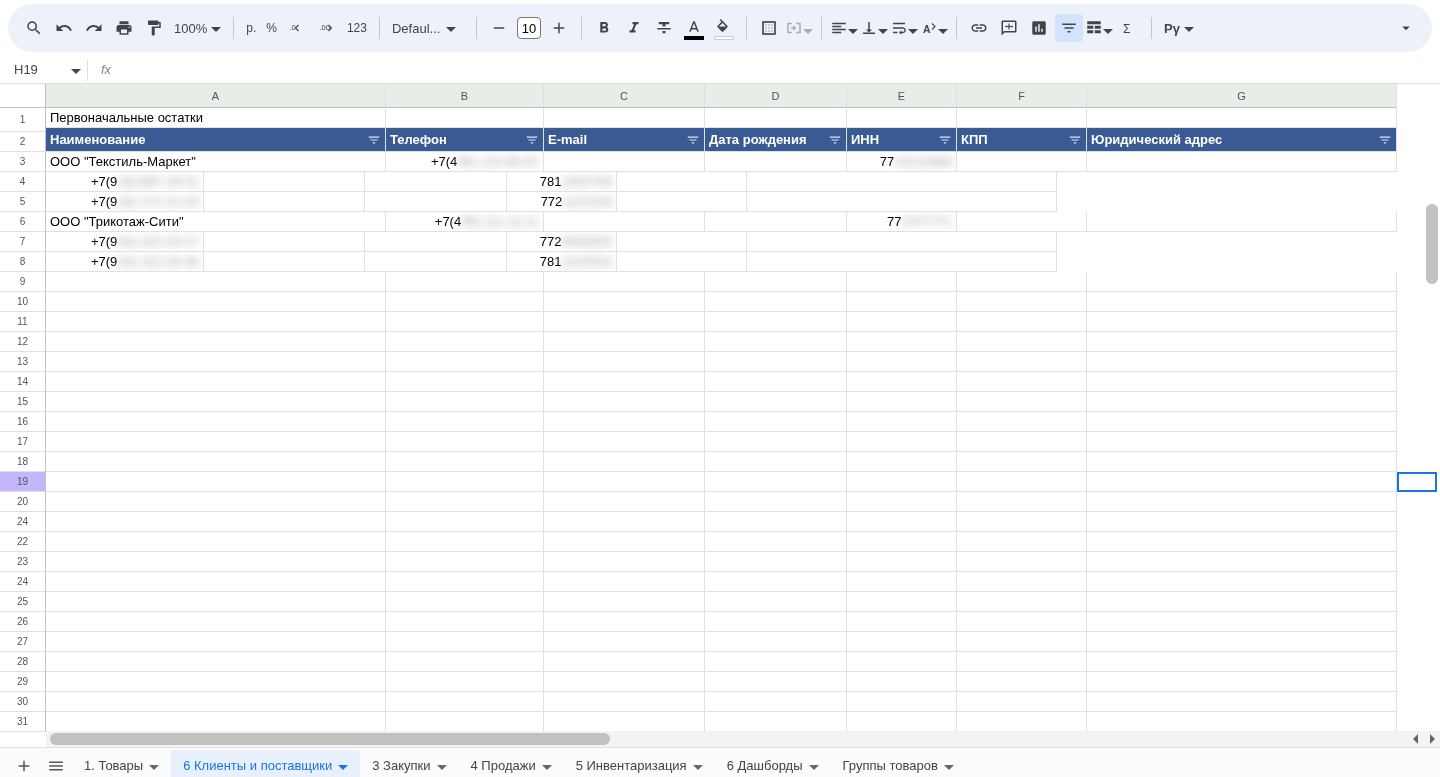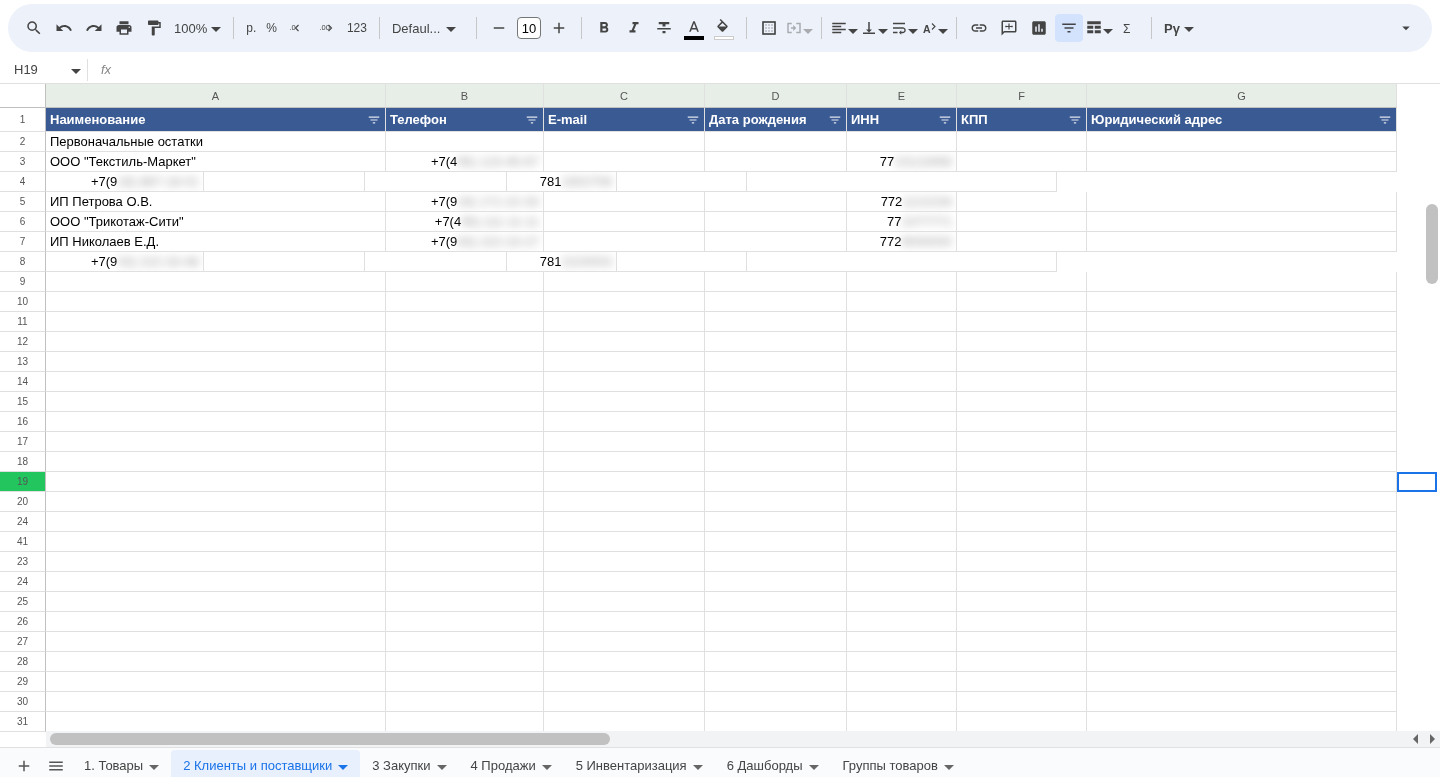--- a/index.html
+++ b/index.html
@@ -22,21 +22,21 @@
 .namebox-row { height: 28px; display: flex; align-items: center; padding: 0 8px; border-bottom: 1px solid #e0e0e0; }
 .namebox { width: 80px; height: 22px; display: flex; align-items: center; justify-content: space-between; padding: 0 6px; font-size: 13px; color: #444; border-right: 1px solid #e0e0e0; }
 .fx { width: 20px; text-align: center; color: #888; font-size: 13px; font-style: italic; margin-left: 8px; }
 .formula-input { flex: 1; height: 22px; border: none; outline: none; font-size: 13px; padding: 0 6px; }
 .grid-container { position: relative; height: 663px; overflow: hidden; }
 .colheads { display: flex; height: 24px; position: absolute; top: 0; left: 46px; right: 16px; background: #fff; z-index: 2; }
 .colhead { border-right: 1px solid #e0e0e0; border-bottom: 1px solid #c0c0c0; display: flex; align-items: center; justify-content: center; font-size: 11px; color: #555; background: #fff; }
 .colhead.sel { background: #e7eee8; }
 .rownums { position: absolute; top: 24px; left: 0; width: 46px; bottom: 16px; z-index: 2; }
 .rownum { height: 20px; border-bottom: 1px solid #e0e0e0; border-right: 1px solid #c0c0c0; display: flex; align-items: center; justify-content: center; font-size: 10px; color: #555; background: #fff; }
-.rownum.sel { background: #22c55e; }
+.rownum.sel { background: #c4b5fd; }
 .corner { position: absolute; top: 0; left: 0; width: 46px; height: 24px; border-right: 1px solid #c0c0c0; border-bottom: 1px solid #c0c0c0; background: #fff; z-index: 3; }
 .cells { position: absolute; top: 24px; left: 46px; right: 16px; bottom: 16px; }
 .row { display: flex; height: 20px; }
 .cell { border-right: 1px solid #e0e0e0; border-bottom: 1px solid #e0e0e0; font-size: 13px; padding: 0 4px; display: flex; align-items: center; overflow: hidden; white-space: nowrap; }
 .hdrrow .cell { background: #3a5a94; color: #fff; font-weight: bold; height: 24px; position: relative; }
 .hdrrow { height: 24px; }
 .filter-ic { position: absolute; right: 4px; top: 50%; transform: translateY(-50%); width: 14px; height: 14px; opacity: 0.85; }
 .filter-ic svg { width: 14px; height: 14px; fill: #fff; }
 .cell.right { justify-content: flex-end; }
 .blur { filter: blur(4px); color: #999; }
@@ -293,32 +293,41 @@
       <div class="rownum">12</div>
       <div class="rownum">13</div>
       <div class="rownum">14</div>
       <div class="rownum">15</div>
       <div class="rownum">16</div>
       <div class="rownum">17</div>
       <div class="rownum">18</div>
       <div class="rownum sel">19</div>
       <div class="rownum">20</div>
       <div class="rownum">24</div>
-      <div class="rownum">41</div>
+      <div class="rownum">22</div>
       <div class="rownum">23</div>
       <div class="rownum">24</div>
       <div class="rownum">25</div>
       <div class="rownum">26</div>
       <div class="rownum">27</div>
       <div class="rownum">28</div>
       <div class="rownum">29</div>
       <div class="rownum">30</div>
       <div class="rownum">31</div>
     </div>
   <div class="cells" id="cells">
+      <div class="row">
+        <div class="cell" style="width: 340px;">Первоначальные остатки</div>
+        <div class="cell right" style="width: 158px;"></div>
+        <div class="cell" style="width: 161px;"></div>
+        <div class="cell" style="width: 142px;"></div>
+        <div class="cell right" style="width: 110px;"></div>
+        <div class="cell" style="width: 130px;"></div>
+        <div class="cell" style="width: 310px;"></div>
+      </div>
       <div class="row hdrrow">
         <div class="cell" style="width: 340px;">
           <span>Наименование</span>
           <span class="filter-ic"><svg viewBox="0 0 24 24">
               <path d="M10 18h4v-2h-4v2zM3 6v2h18V6H3zm3 7h12v-2H6v2z"></path>
             </svg></span>
         </div>
         <div class="cell" style="width: 158px;">
           <span>Телефон</span>
           <span class="filter-ic"><svg viewBox="0 0 24 24">
@@ -350,29 +359,20 @@
             </svg></span>
         </div>
         <div class="cell" style="width: 310px;">
           <span>Юридический адрес</span>
           <span class="filter-ic"><svg viewBox="0 0 24 24">
               <path d="M10 18h4v-2h-4v2zM3 6v2h18V6H3zm3 7h12v-2H6v2z"></path>
             </svg></span>
         </div>
       </div>
       <div class="row">
-        <div class="cell" style="width: 340px;">Первоначальные остатки</div>
-        <div class="cell right" style="width: 158px;"></div>
-        <div class="cell" style="width: 161px;"></div>
-        <div class="cell" style="width: 142px;"></div>
-        <div class="cell right" style="width: 110px;"></div>
-        <div class="cell" style="width: 130px;"></div>
-        <div class="cell" style="width: 310px;"></div>
-      </div>
-      <div class="row">
         <div class="cell" style="width: 340px;">ООО "Текстиль-Маркет"</div>
         <div class="cell right" style="width: 158px;">
           <span>+7(4</span>
           <span class="blur">95) 123-45-67</span>
         </div>
         <div class="cell" style="width: 161px;"></div>
         <div class="cell" style="width: 142px;"></div>
         <div class="cell right" style="width: 110px;">
           <span>77</span>
           <span class="blur">10123456</span>
@@ -388,21 +388,20 @@
         <div class="cell" style="width: 161px;"></div>
         <div class="cell" style="width: 142px;"></div>
         <div class="cell right" style="width: 110px;">
           <span>781</span>
           <span class="blur">2302706</span>
         </div>
         <div class="cell" style="width: 130px;"></div>
         <div class="cell" style="width: 310px;"></div>
       </div>
       <div class="row">
-        <div class="cell" style="width: 340px;">ИП Петрова О.В.</div>
         <div class="cell right" style="width: 158px;">
           <span>+7(9</span>
           <span class="blur">16) 171-22-33</span>
         </div>
         <div class="cell" style="width: 161px;"></div>
         <div class="cell" style="width: 142px;"></div>
         <div class="cell right" style="width: 110px;">
           <span>772</span>
           <span class="blur">1122234</span>
         </div>
@@ -418,21 +417,20 @@
         <div class="cell" style="width: 161px;"></div>
         <div class="cell" style="width: 142px;"></div>
         <div class="cell right" style="width: 110px;">
           <span>77</span>
           <span class="blur">1077771</span>
         </div>
         <div class="cell" style="width: 130px;"></div>
         <div class="cell" style="width: 310px;"></div>
       </div>
       <div class="row">
-        <div class="cell" style="width: 340px;">ИП Николаев Е.Д.</div>
         <div class="cell right" style="width: 158px;">
           <span>+7(9</span>
           <span class="blur">63) 222-23-27</span>
         </div>
         <div class="cell" style="width: 161px;"></div>
         <div class="cell" style="width: 142px;"></div>
         <div class="cell right" style="width: 110px;">
           <span>772</span>
           <span class="blur">9000000</span>
         </div>
@@ -692,21 +690,21 @@
       </svg>
     </div>
   <div id="tabs-host" style="display:flex;align-items:center">
       <div class="tab">
         <span>1. Товары</span>
         <span class="dd"><svg viewBox="0 0 10 10">
             <path d="M0 2 L5 7 L10 2 Z"></path>
           </svg></span>
       </div>
       <div class="tab active">
-        <span>2 Клиенты и поставщики</span>
+        <span>6 Клиенты и поставщики</span>
         <span class="dd"><svg viewBox="0 0 10 10">
             <path d="M0 2 L5 7 L10 2 Z"></path>
           </svg></span>
       </div>
       <div class="tab">
         <span>3 Закупки</span>
         <span class="dd"><svg viewBox="0 0 10 10">
             <path d="M0 2 L5 7 L10 2 Z"></path>
           </svg></span>
       </div>

